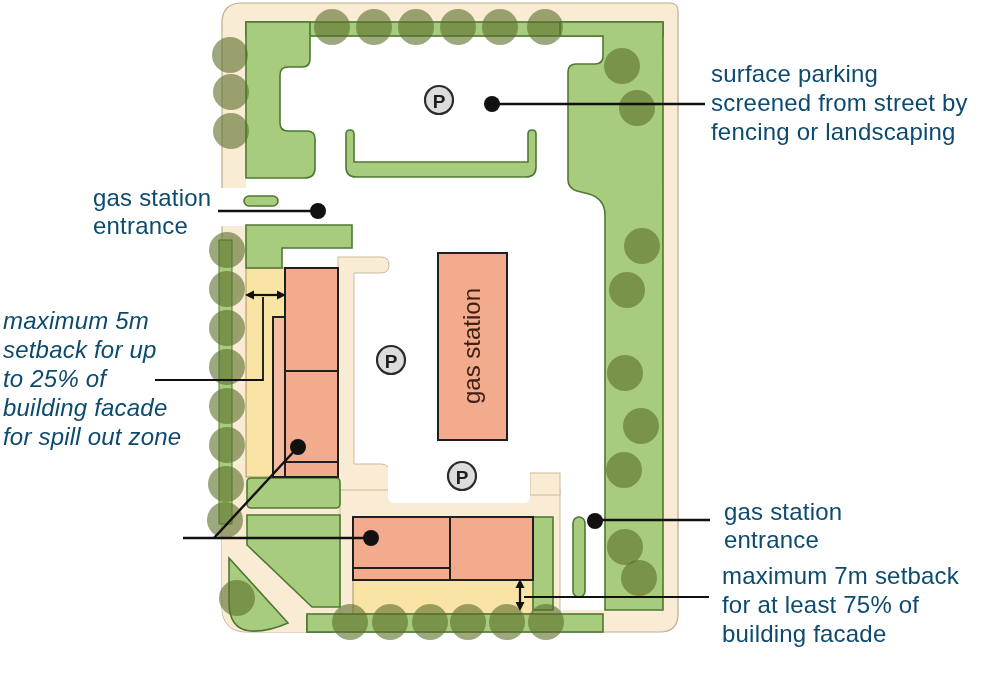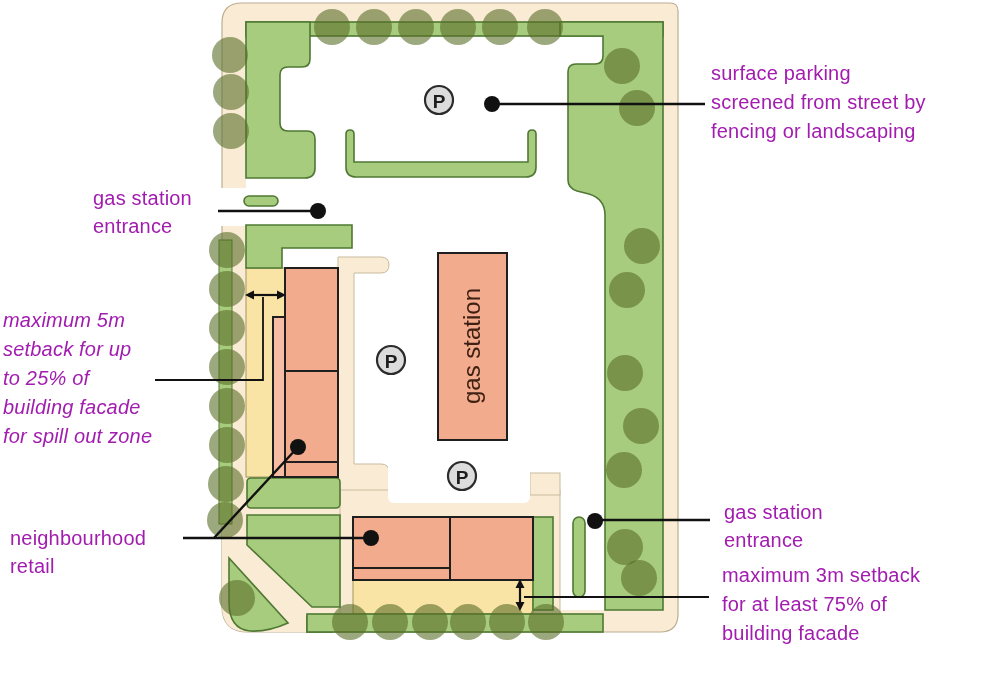--- a/index.html
+++ b/index.html
@@ -2,21 +2,21 @@
 <html><head>
 <meta charset="utf-8">
 <style>
   html,body{margin:0;padding:0;background:#fff;}
   #canvas{
     position:relative;width:985px;height:690px;background:#ffffff;overflow:hidden;
     font-family:"Liberation Sans", sans-serif;
   }
   #plan-svg{position:absolute;left:0;top:0;}
   .label{
-    position:absolute;color:#a21caf;font-size:20px;line-height:29px;
+    position:absolute;color:#0c4a6e;font-size:24px;line-height:29px;
     white-space:pre-line;letter-spacing:0.2px;
   }
   .p-glyph{font-family:"Liberation Sans",sans-serif;font-weight:600;font-size:19px;fill:#1d1d1d;}
   .gas-text{font-family:"Liberation Sans",sans-serif;font-size:24px;fill:#3f2113;}
 </style>
 </head>
 <body>
 
 <div id="canvas">
 
@@ -155,22 +155,20 @@
 
   <div class="label" style="left:93px;top:184px;line-height:28px;">gas station
 entrance</div>
 
   <div class="label" style="left:3px;top:306px;font-style:italic;">maximum 5m
 setback for up
 to 25% of
 building facade
 for spill out zone</div>
 
-  <div class="label" style="left:10px;top:524px;line-height:28px;">neighbourhood
-retail</div>
 
   <div class="label" style="left:724px;top:498px;line-height:28px;">gas station
 entrance</div>
 
-  <div class="label" style="left:722px;top:561px;">maximum 3m setback
+  <div class="label" style="left:722px;top:561px;">maximum 7m setback
 for at least 75% of
 building facade</div>
 </div>
 
 </body></html>

